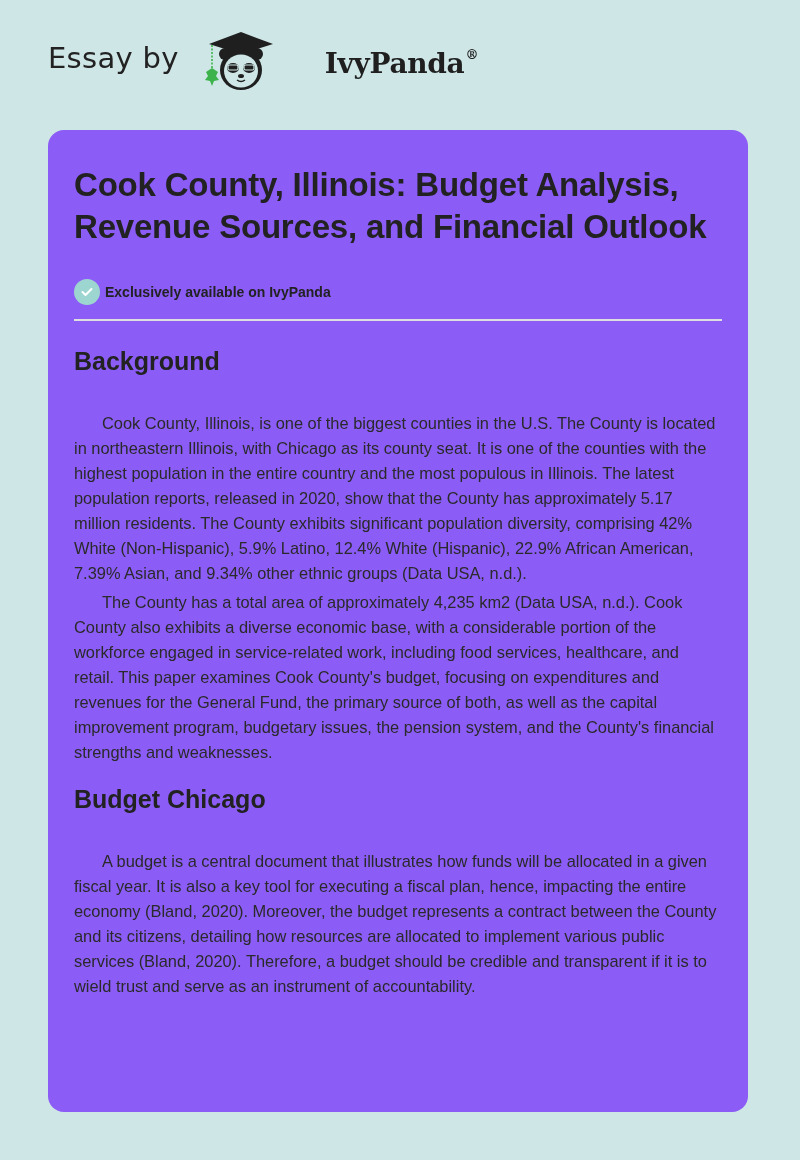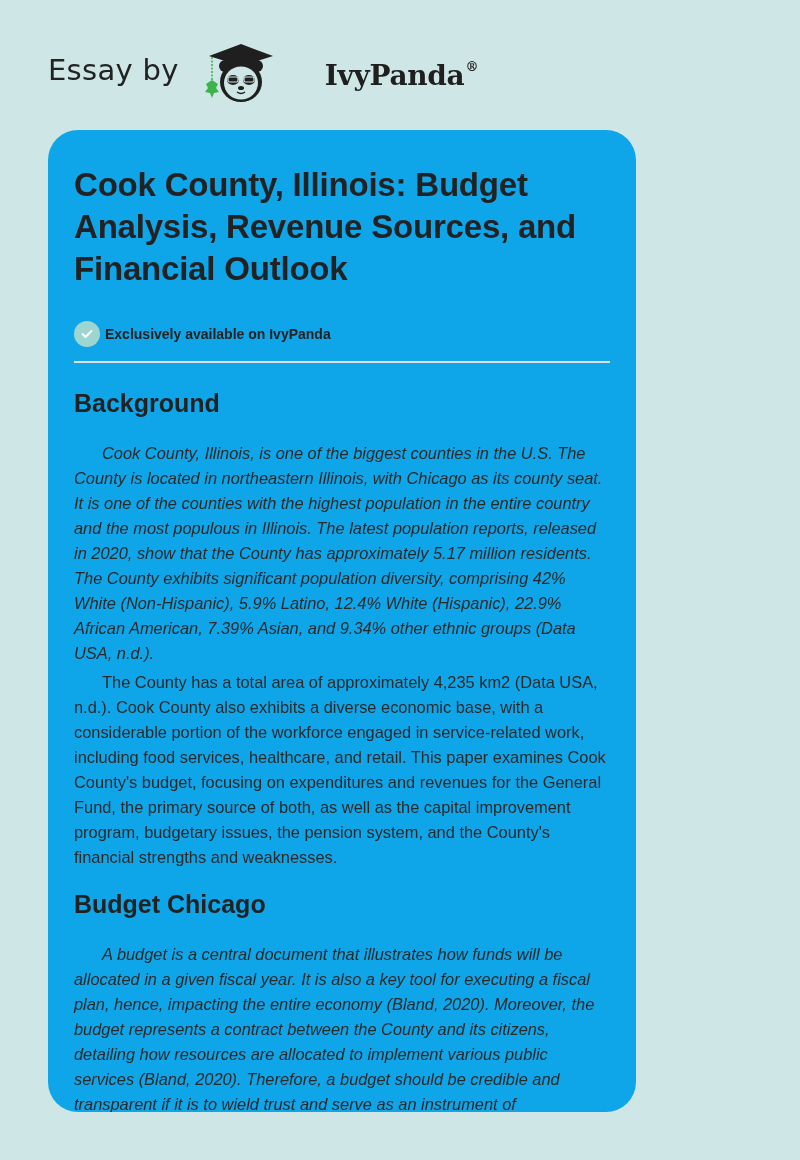--- a/index.html
+++ b/index.html
@@ -5,38 +5,38 @@
     * { box-sizing: border-box; margin: 0; padding: 0; }
     html, body { width: 800px; height: 1160px; }
     body {
       background: #cfe6e6;
       font-family: "Liberation Sans", sans-serif;
       color: #222;
       position: relative;
       overflow: hidden;
     }
     .header {
-      position: absolute; left: 48px; top: 36px; height: 72px;
+      position: absolute; left: 48px; top: 24px; height: 72px;
       display: flex; align-items: center;
     }
     .essay-by {
       font-family: "DejaVu Sans", sans-serif;
       font-size: 29px; color: #222; letter-spacing: 0.3px;
       margin-right: 20px; margin-top: -4px;
     }
     .logo-mark { width: 84px; height: 72px; display: block; }
     .brand {
       font-family: "DejaVu Serif", serif;
       font-weight: bold; font-size: 28px; color: #1f1f1f;
       margin-left: 4px; margin-top: 6px; letter-spacing: -0.3px;
     }
     .brand sup { font-size: 13px; font-weight: bold; vertical-align: 14px; margin-left: 1px; }
     .card {
-      position: absolute; left: 48px; top: 130px; width: 588px; height: 982px;
-      background: #0ea5e9; border-radius: 30px; overflow: hidden;
+      position: absolute; left: 48px; top: 130px; width: 700px; height: 982px;
+      background: #8b5cf6; border-radius: 16px; overflow: hidden;
       padding: 34px 26px 0 26px;
     }
     .title {
       font-family: "Liberation Sans", sans-serif;
       font-weight: bold; font-size: 33px; line-height: 42px;
       color: #222; letter-spacing: -0.2px;
     }
     .exclusive {
       display: flex; align-items: center; margin-top: 31px;
     }
@@ -51,21 +51,21 @@
       font-family: "Liberation Sans", sans-serif;
       font-weight: bold; font-size: 25px; color: #222;
       line-height: 36px;
     }
     .h-bg { margin-top: 22px; }
     .h-bo { margin-top: 16px; }
     p {
       font-size: 16.4px; line-height: 25px; color: #2a2a2a;
       text-indent: 28px;
     }
-    .p-first { margin-top: 20px; font-style: italic; }
+    .p-first { margin-top: 32px; }
     .p-next { margin-top: 4px; }
   </style>
 </head>
 <body>
 
 <header class="header">
   <span class="essay-by">Essay by</span>
   <a style="display:flex;align-items:center;text-decoration:none;color:inherit;gap:38px;">
     <svg class="logo-mark" viewBox="0 0 84 72">
 

